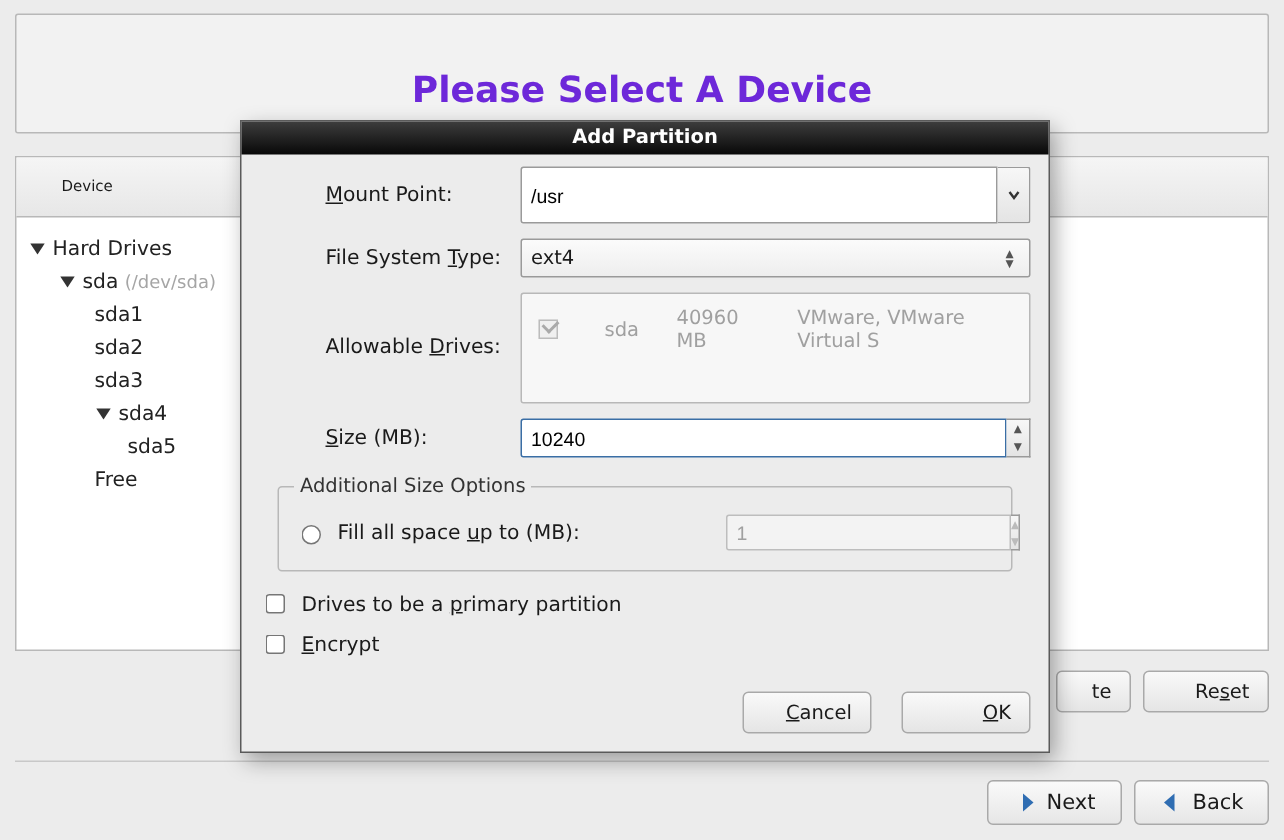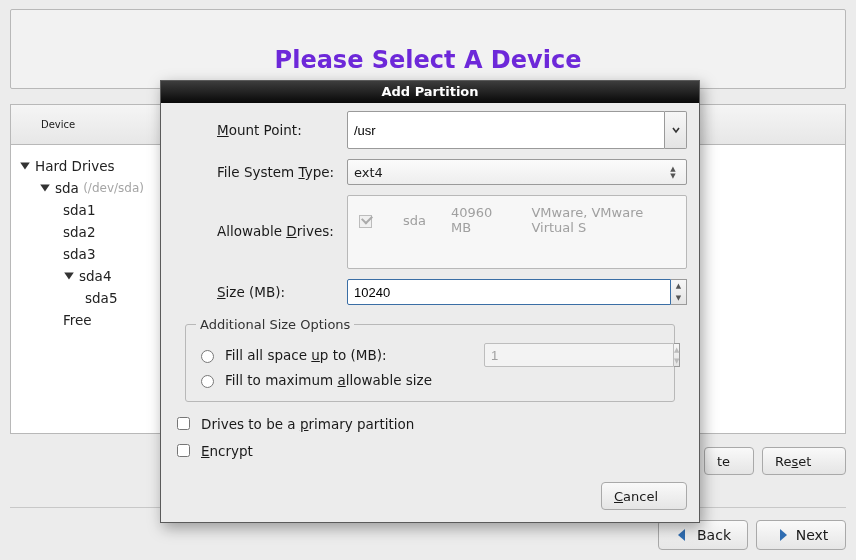--- a/index.html
+++ b/index.html
@@ -74,21 +74,21 @@
     align-items: center;
   }
   .btn {
     min-width: 84px;
     height: 28px;
     border: 1px solid #a9a9a9;
     border-radius: 4px;
     background: linear-gradient(#f9f9f9,#e5e5e5);
     display: inline-flex;
     align-items: center;
-    justify-content: flex-start;
+    justify-content: flex-end;
     padding: 0 12px;
     font-size: 13px;
     cursor: pointer;
   }
   .btn .u { text-decoration: underline; }
 
   .nav-bar {
     position: absolute;
     left: 0; right: 10px; bottom: 10px;
     display: flex;
@@ -354,29 +354,29 @@
       <span class="u">s</span>
       <span>et</span>
   </div>
 </div>
 
 <div class="sep-line"></div>
 
 <div class="nav-bar">
   <div class="nav-btn">
     <svg viewBox="0 0 16 16">
+        <polygon points="6,2 13,8 6,14" fill="#2f6db2"></polygon>
+      </svg>
+    <span><span class="u">N</span><span>ext</span></span>
+  </div>
+  <div class="nav-btn">
+    <svg viewBox="0 0 16 16">
         <polygon points="10,2 3,8 10,14" fill="#2f6db2"></polygon>
       </svg>
     <span><span class="u">B</span><span>ack</span></span>
-  </div>
-  <div class="nav-btn">
-    <svg viewBox="0 0 16 16">
-        <polygon points="6,2 13,8 6,14" fill="#2f6db2"></polygon>
-      </svg>
-    <span><span class="u">N</span><span>ext</span></span>
   </div>
 </div>
 
 <div class="modal">
   <div class="modal-title">Add Partition</div>
   <div class="modal-body">
 
     <div class="form-row">
       <div class="form-label">
         <span class="u">M</span><span>ount Point:</span>
@@ -446,35 +446,34 @@
         </span>
         <div class="spin-small">
           <input type="text" disabled="" value="1" style="">
           <div class="arrows">
               <span style="color:#bbb">▲</span>
               <span style="color:#bbb">▼</span>
             </div>
         </div>
       </div>
 
-      <label class="radio-row">
-        <input type="radio" name="sizeopt" style="">
-        <span><span>Fill to maximum </span><span class="u">a</span><span>llowable size</span></span>
-      </label>
     </fieldset>
 
     <label class="check-row">
       <input type="checkbox" style="">
       <span><span>Drives to be a </span><span class="u">p</span><span>rimary partition</span></span>
     </label>
 
     <label class="check-row">
       <input type="checkbox" style="">
       <span><span class="u">E</span><span>ncrypt</span></span>
     </label>
   </div>
 
   <div class="modal-buttons">
     <div class="btn">
       <span><span class="u">C</span><span>ancel</span></span>
     </div>
+    <div class="btn">
+      <span><span class="u">O</span><span>K</span></span>
+    </div>
   </div>
 </div>
 
 </body></html>

